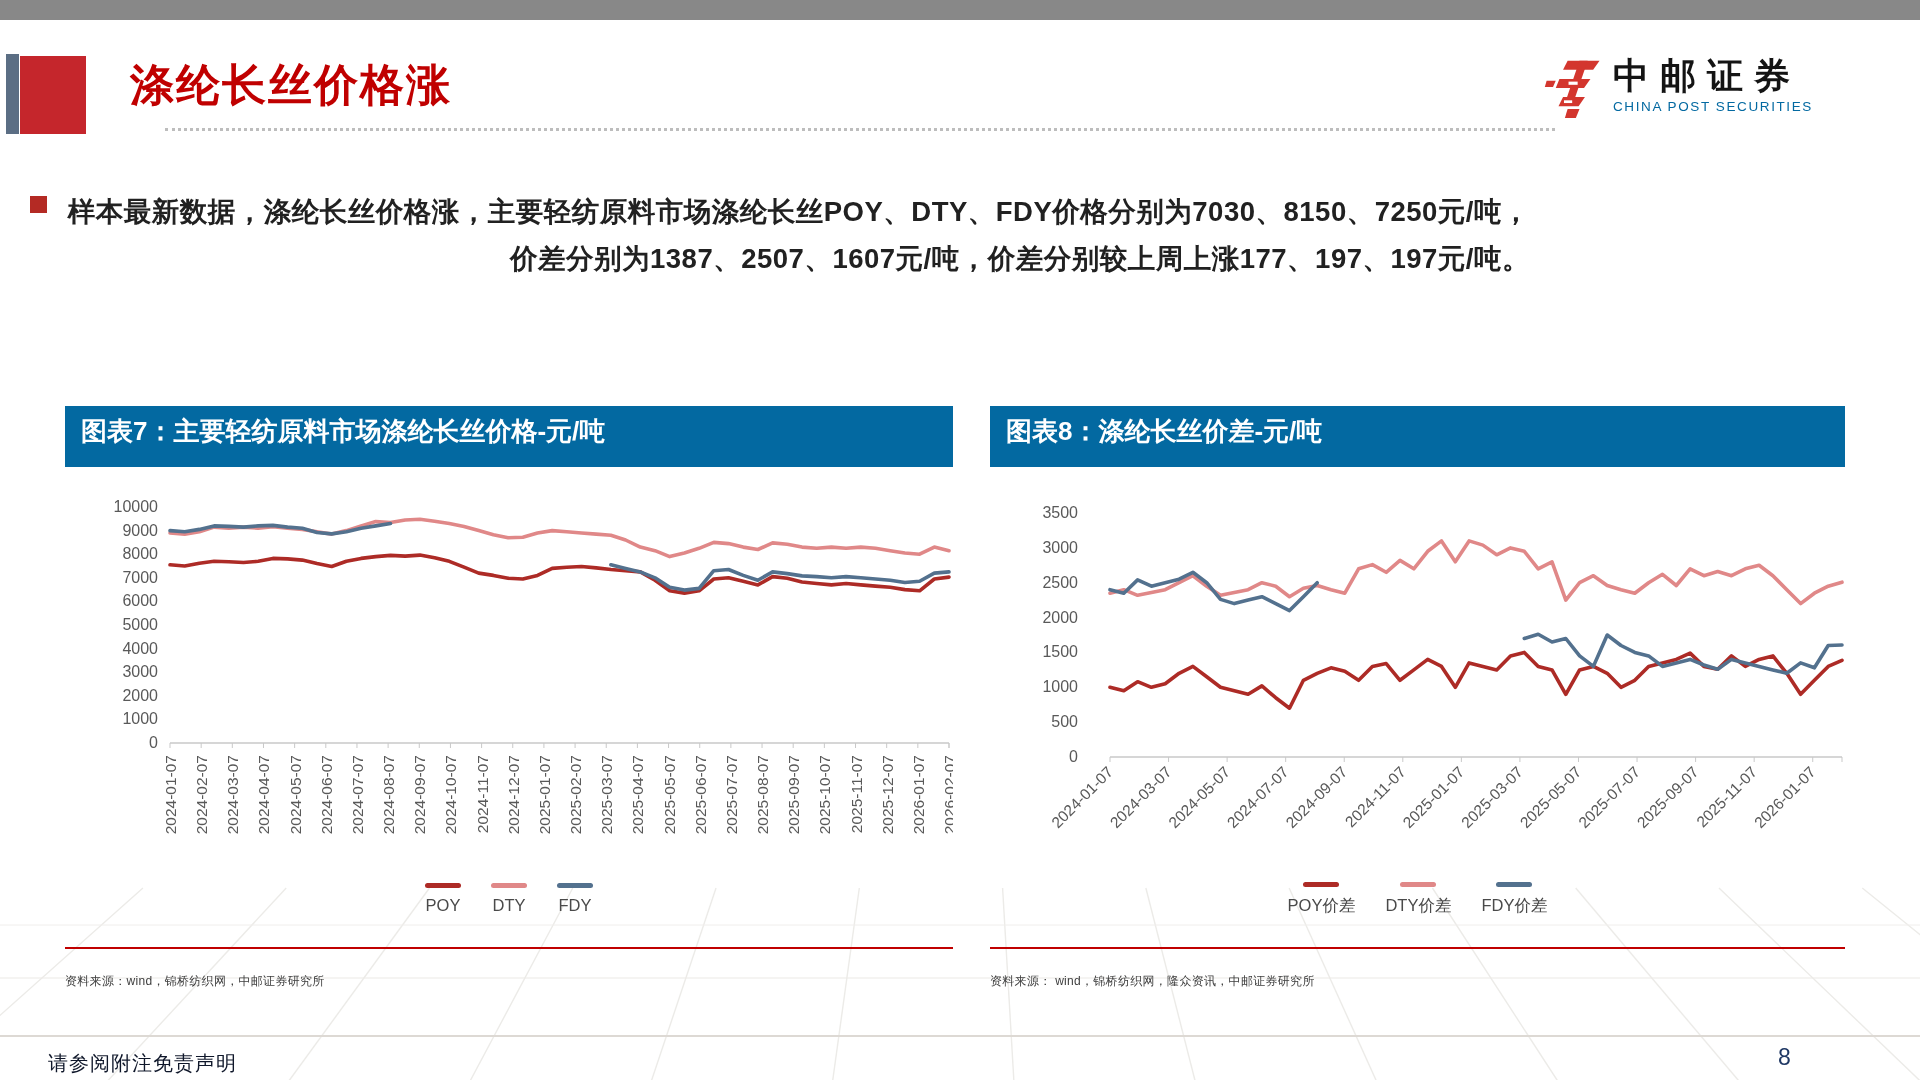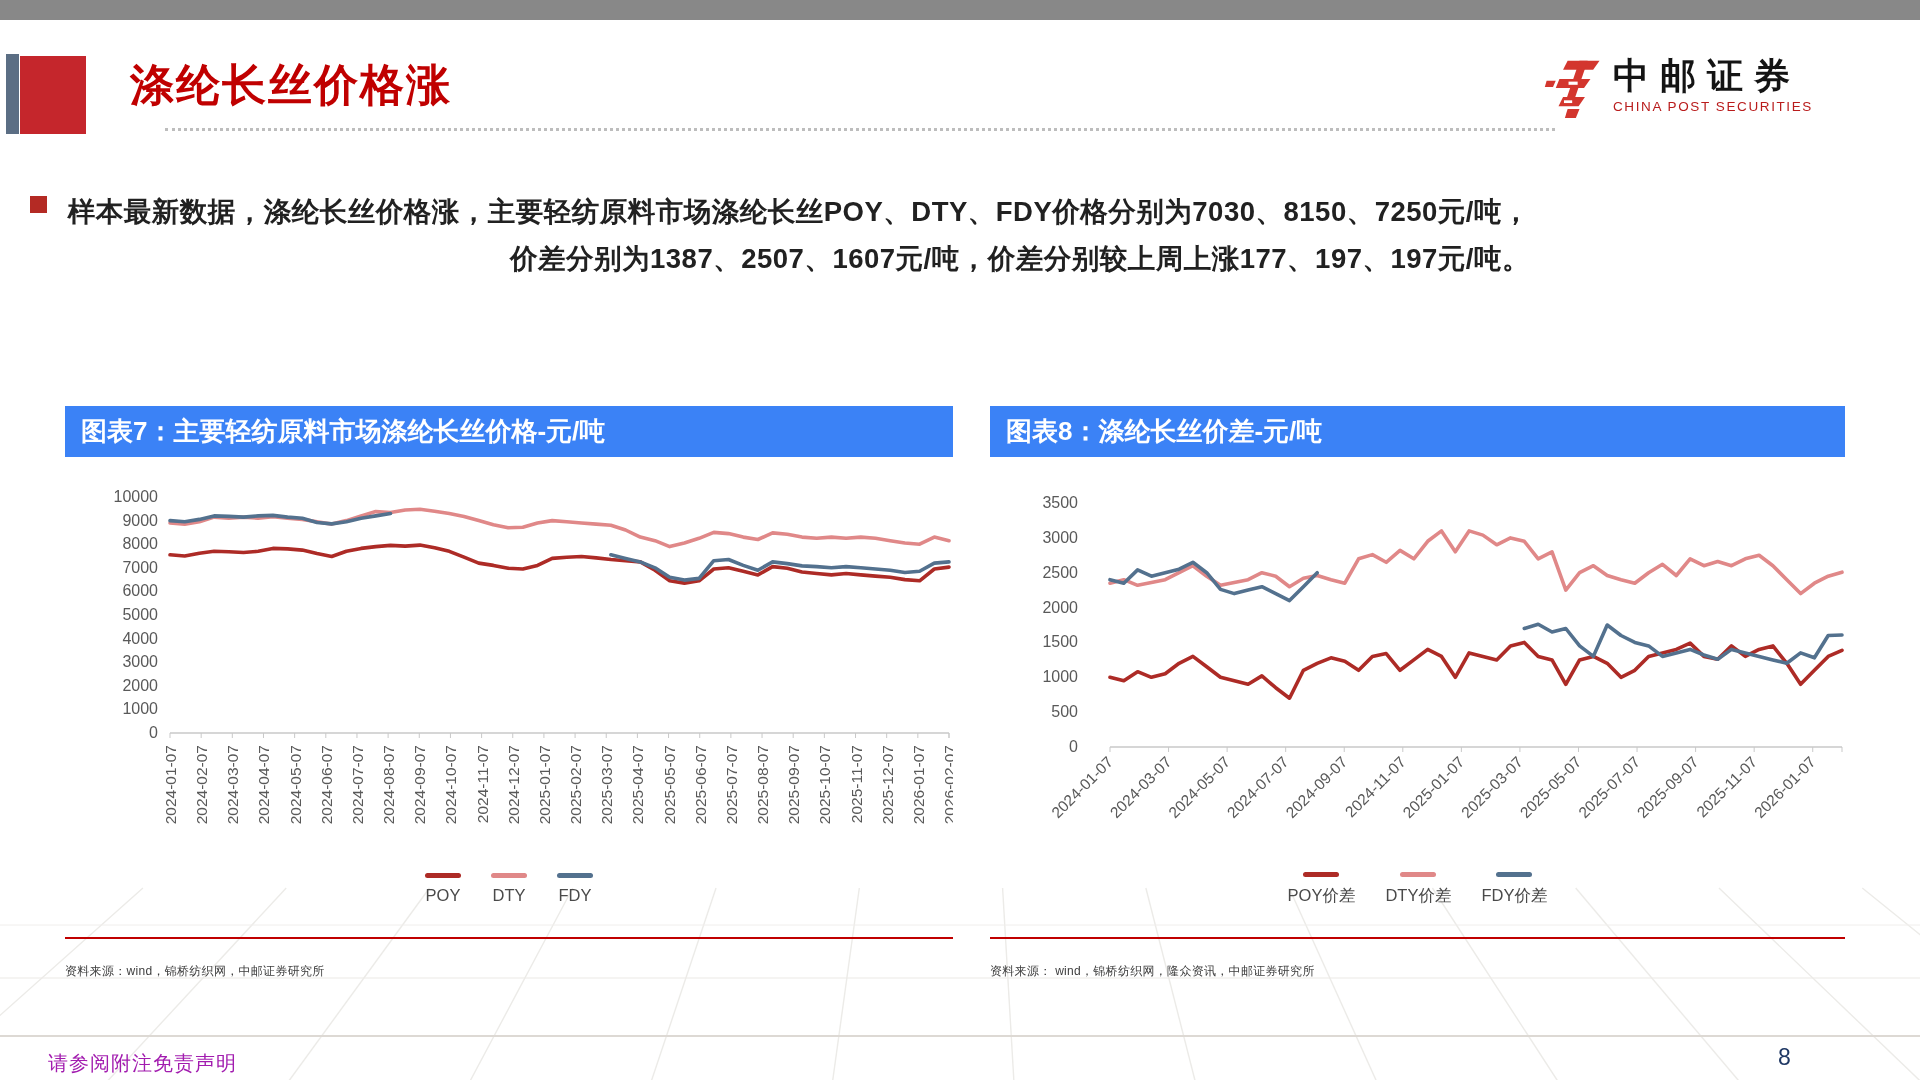--- a/index.html
+++ b/index.html
@@ -12,42 +12,42 @@
   .layer{position:absolute;z-index:1;}
 
   
   .deco-gray{left:6px;top:34px;width:13px;height:80px;background:#5b6e84;}
   .deco-red{left:20px;top:36px;width:66px;height:78px;background:#c5262c;}
   .page-title{left:130px;top:36px;font-size:44px;font-weight:700;color:#c00000;letter-spacing:2px;}
   .dotted-rule{left:165px;top:108px;width:1390px;border-top:3px dotted #bdbdbd;height:0;}
 
   .logo{left:1543px;top:36px;display:flex;align-items:flex-start;gap:8px;}
   .logo-text .cn{font-size:36px;font-weight:700;color:#141414;letter-spacing:11px;line-height:40px;white-space:nowrap;}
-  .logo-text .en{font-size:13.5px;color:#b91c1c;letter-spacing:1.6px;margin-top:3px;white-space:nowrap;}
+  .logo-text .en{font-size:13.5px;color:#0369a1;letter-spacing:1.6px;margin-top:3px;white-space:nowrap;}
 
   
   .bullet-block{left:30px;top:168px;width:1500px;display:flex;gap:18px;text-align:right;}
   .bullet-sq{width:17px;height:17px;background:#b42a24;margin-top:8px;flex:none;}
   .bullet-text{font-size:27.5px;font-weight:700;color:#212121;line-height:47px;letter-spacing:0.5px;}
 
   
   .panel{position:absolute;z-index:1;}
   .panel-1{left:65px;top:386px;width:888px;}
   .panel-2{left:990px;top:386px;width:855px;}
-  .panel-head{height:51px;background:#3b82f6;color:#ffffff;font-size:26px;font-weight:700;
+  .panel-head{height:61px;background:#0369a1;color:#ffffff;font-size:26px;font-weight:700;
     line-height:51px;padding-left:16px;box-sizing:border-box;white-space:nowrap;overflow:hidden;}
   .chart-svg{display:block;}
   .legend{display:flex;justify-content:center;align-items:center;gap:30px;height:24px;margin-top:0;}
   .legend-item{display:flex;align-items:center;gap:8px;font-size:16.5px;color:#4a4a4a;flex-direction:column;}
   .legend-swatch{width:36px;height:5px;border-radius:3px;display:inline-block;}
   .panel-sep{height:2px;background:#c00000;margin-top:36px;}
   .panel-source{font-size:12px;color:#3d3d3d;padding-top:24px;letter-spacing:0.3px;}
 
   
-  .footer-note{left:48px;top:1030px;font-size:20px;color:#a21caf;letter-spacing:1px;}
+  .footer-note{left:48px;top:1030px;font-size:20px;color:#0f172a;letter-spacing:1px;}
   .page-number{left:1778px;top:1024px;font-size:23px;color:#1f3864;}
   text{font-family:"Liberation Sans","DejaVu Sans",sans-serif;}
 </style>
 </head>
 <body>
 
 <div class="slide">
   <svg class="bg-grid" id="bg-grid" width="1920" height="1080">
       <line x1="-286.89361702127667" y1="868" x2="-650" y2="1080" stroke="#ecebe8" stroke-width="1.4"></line>
       <line x1="-143.61702127659578" y1="868" x2="-465" y2="1080" stroke="#ecebe8" stroke-width="1.4"></line>

